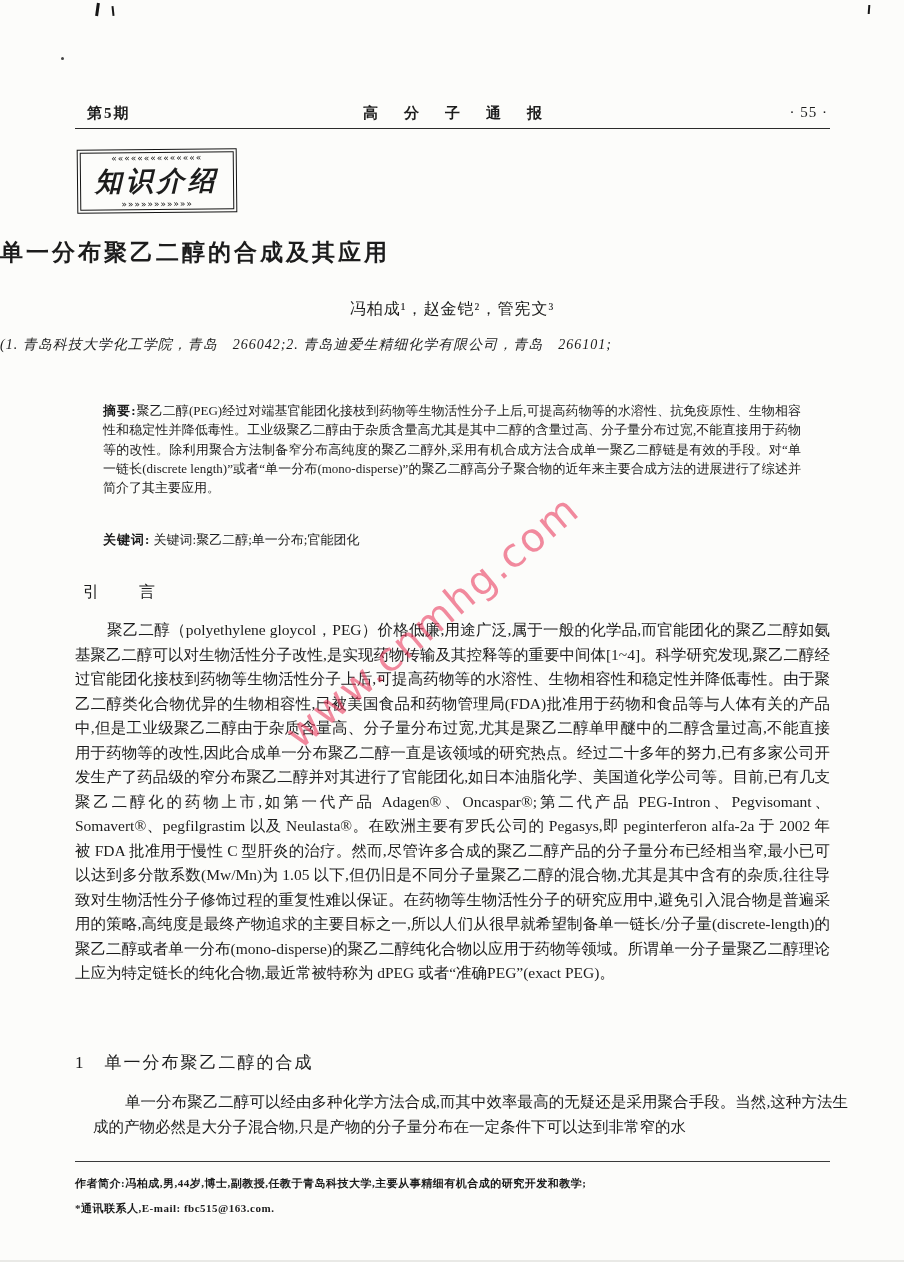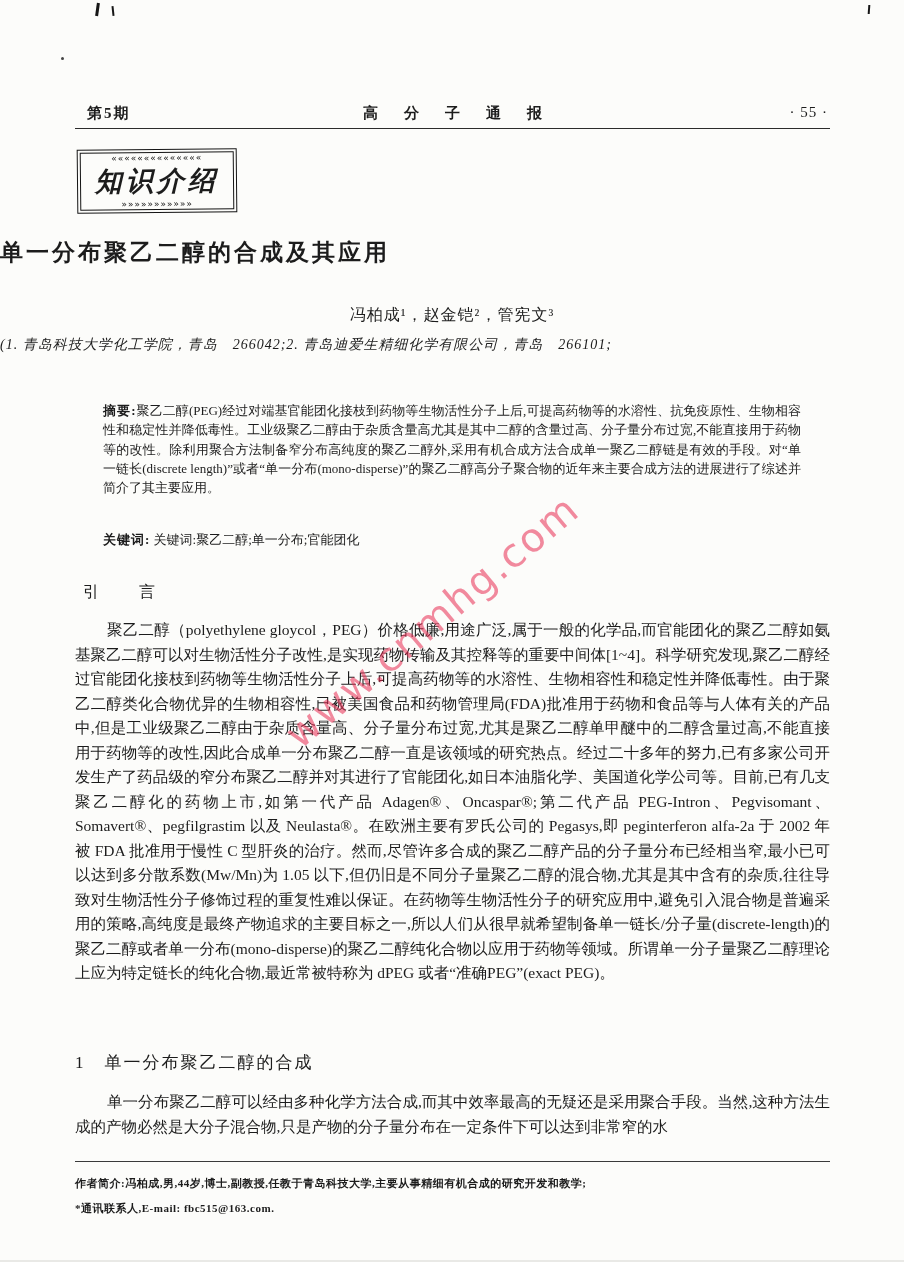--- a/index.html
+++ b/index.html
@@ -30,41 +30,41 @@
   .badge-arrows{font-size:9px;line-height:8px;letter-spacing:1px;color:#111;
                 font-family:"DejaVu Sans",sans-serif;white-space:nowrap;overflow:hidden;width:100%;text-align:center;}
   .badge-arrows.top{margin-top:1px;}
   .badge-arrows.bottom{margin-bottom:1px;}
   .badge-label{font-size:27px;line-height:30px;font-weight:bold;font-style:italic;
                letter-spacing:4px;white-space:nowrap;}
 
   
   .title{position:absolute;left:0;right:0;top:237px;margin:0;text-align:left;
          font-size:23px;font-weight:bold;letter-spacing:3px;}
-  .authors{position:absolute;left:0;right:0;top:299px;text-align:center;font-size:16px;letter-spacing:1px;margin-top:6px;}
+  .authors{position:absolute;left:0;right:0;top:299px;text-align:center;font-size:16px;letter-spacing:1px;}
   .affil{position:absolute;left:0;right:0;text-align:left;font-size:14px;font-style:italic;letter-spacing:1px;}
   .affil-1{top:336px;}
   .affil-2{top:365px;}
 
   
   .abstract{position:absolute;left:103px;width:698px;top:401px;margin:0;
             font-size:13px;line-height:19.3px;text-align:justify;}
   .abstract b{letter-spacing:1px;}
   .keywords{position:absolute;left:103px;width:698px;top:531px;margin:0;font-size:13px;}
   .keywords b{letter-spacing:1px;font-family:Liberation Serif, serif;}
 
   
   .intro-heading{position:absolute;left:75px;top:574px;margin:8px;font-size:16px;
                  font-weight:normal;letter-spacing:12px;}
   .body-par{position:absolute;left:75px;width:755px;margin:0;font-size:15.5px;
             line-height:24.5px;text-align:justify;text-indent:32px;}
   .intro-body{top:618px;}
   .sec1-heading{position:absolute;left:75px;top:1051px;margin:0;font-size:17px;
                 font-weight:normal;letter-spacing:2px;}
-  .sec1-body{top:1090px;}
+  .sec1-body{top:1090px;margin-left:18px;}
 
   
   .foot-rule{position:absolute;left:75px;right:74px;top:1161px;border-top:1.2px solid #3a3a3a;}
   .footnote{position:absolute;left:75px;width:760px;top:1171px;font-size:11px;
             line-height:25px;font-weight:700;letter-spacing:0.5px;}
 
   
   .watermark{position:absolute;left:232px;top:598px;width:400px;text-align:center;
              font-family:"DejaVu Sans",sans-serif;font-size:40px;letter-spacing:2px;
              color:rgba(232,42,80,0.55);transform:rotate(-40deg);pointer-events:none;z-index:5;}

